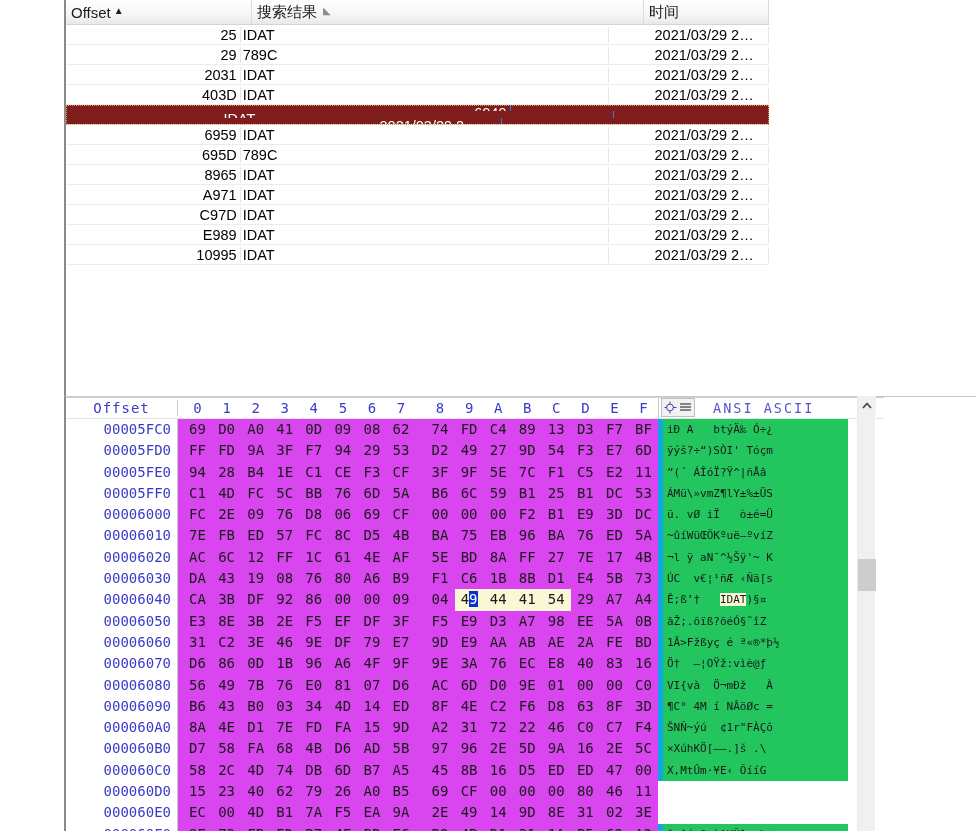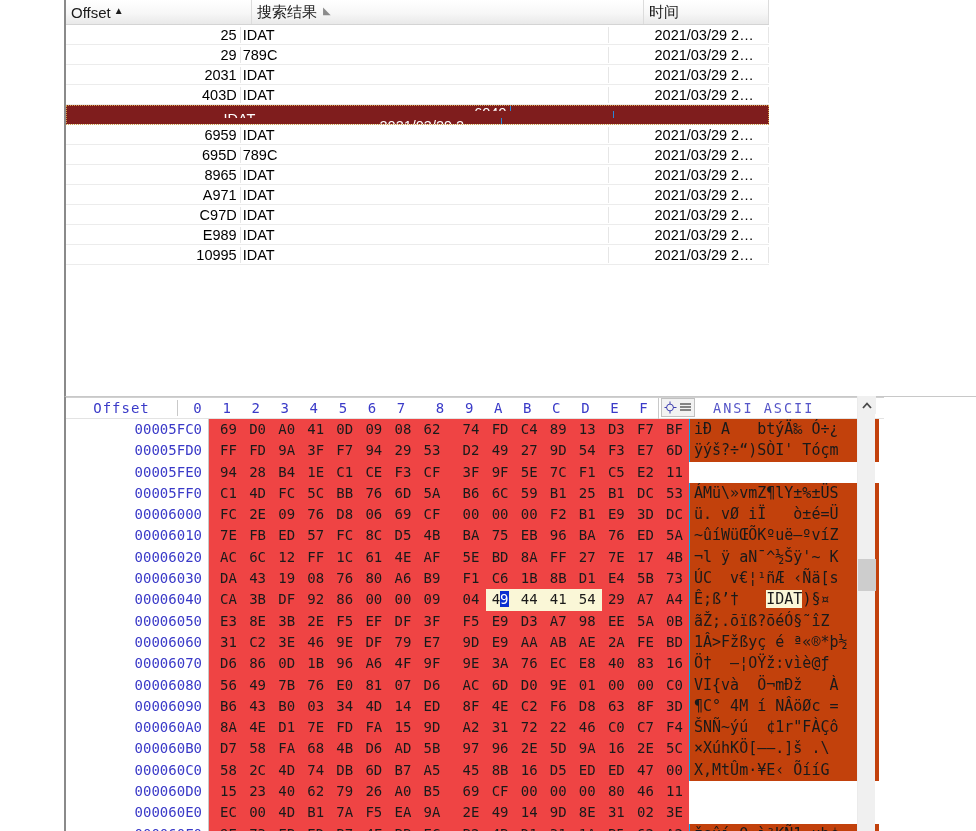--- a/index.html
+++ b/index.html
@@ -112,48 +112,48 @@
   .ansi-btn {
     display: inline-flex; align-items: center; gap: 2px;
     border: 1px solid #c0c0c0;
     background: #f2f2f2;
     height: 19px; padding: 0 2px;
     margin-right: 4px;
   }
   .ansi-label { color: #5555c8; letter-spacing: 2px; font-size: 13.5px; padding-left: 14px;}
 
   .hex-body { font-size: 14px; }
-  .hex-row { display: flex; height: 21.3px; align-items: center; padding-left: 31px; }
+  .hex-row { display: flex; height: 21.3px; align-items: center; }
   .hex-row .off {
     width: 112px; text-align: right; padding-right: 6px;
     color: #3a3ac8;
     border-right: 1px solid #c9c9c9;
     height: 21.3px; line-height: 21.3px;
   }
   .hex-row .bytes {
     display: flex; width: 480px; padding-left: 5px;
-    background: #ef4444;
+    background: #d946ef;
     height: 21.3px; align-items: center;
   }
   .hex-row .bytes .b {
     width: 30px; text-align: center; color: #1a1a1a;
     height: 21.3px; line-height: 21.3px;
   }
   .hex-row .bytes .b.gapafter { margin-right: 10px; }
   .hex-row .bytes .b.hl { background: #faf7d7; }
   .hex-row .ascii {
-    border-left: 1px solid #0ea5e9;
+    border-left: 5px solid #0ea5e9;
     padding-left: 4px;
-    background: #c2410c;
+    background: #22c55e;
     white-space: pre;
     color: #1a1a1a;
     height: 21.3px; line-height: 21.3px;
     width: 190px;
     overflow: hidden;
-    font-size: 15px;
+    font-size: 11px;
   }
   .hex-row .ascii .ahl { background: #faf7d7; }
 
   
   .hex-rightfill {
     position: absolute; left: 818px; top: 0; width: 94px; height: 435px;
     background: #ffffff;
   }
 
   
@@ -375,20 +375,21 @@
             <div class="b gapafter">CF</div>
             <div class="b">3F</div>
             <div class="b">9F</div>
             <div class="b">5E</div>
             <div class="b">7C</div>
             <div class="b">F1</div>
             <div class="b">C5</div>
             <div class="b">E2</div>
             <div class="b">11</div>
           </div>
+          <div class="ascii">”(´ ÁÎóÏ?Ÿ^|ñÅâ </div>
         </div>
         <div class="hex-row">
           <div class="off">00005FF0</div>
           <div class="bytes">
             <div class="b">C1</div>
             <div class="b">4D</div>
             <div class="b">FC</div>
             <div class="b">5C</div>
             <div class="b">BB</div>
             <div class="b">76</div>

